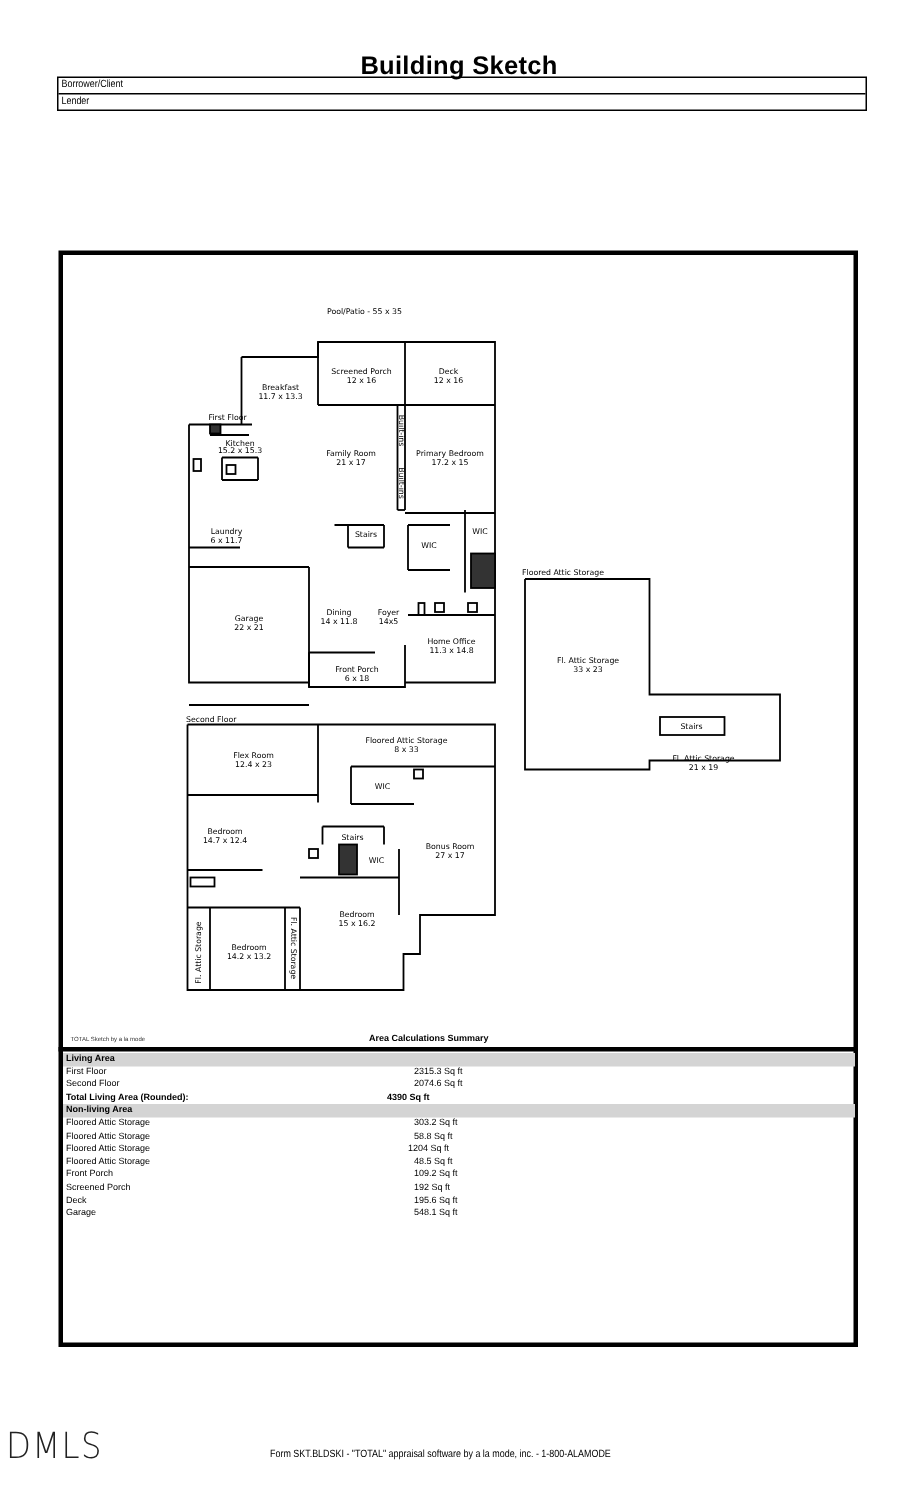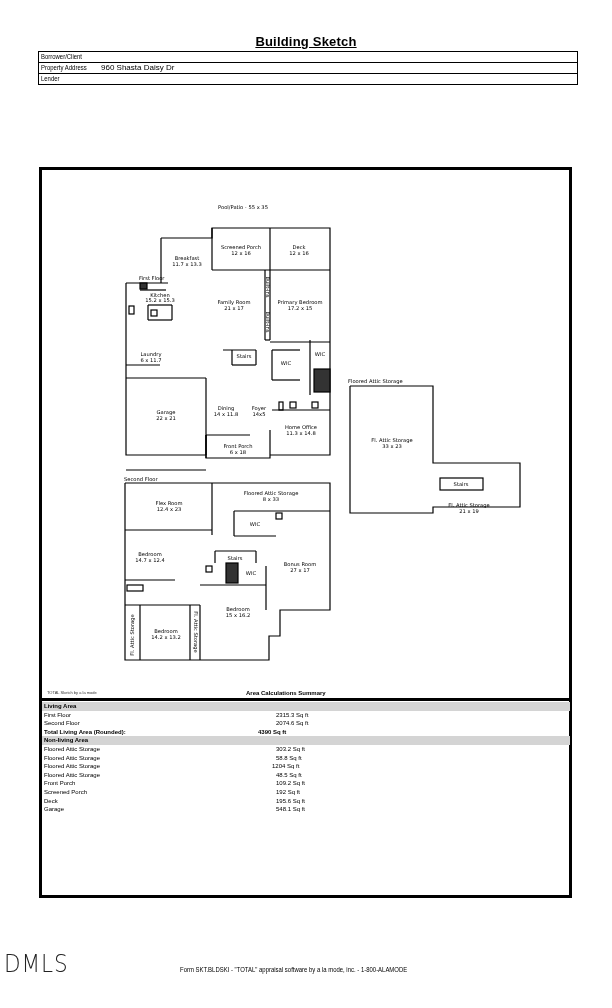--- a/index.html
+++ b/index.html
@@ -1,17 +1,17 @@
 <!DOCTYPE html>
 <html><head>
 <meta charset="utf-8">
 <style>
   html, body { margin: 0; padding: 0; background: #fff; }
   body { width: 612px; height: 1008px; position: relative; overflow: hidden; font-family: "Liberation Sans", sans-serif; color: #000; }
-  .title { position: absolute; left: 0; width: 612px; top: 34px; text-align: center; font-weight: bold; font-size: 13px; letter-spacing: 0.2px; text-decoration: underline; }
+  .title { position: absolute; left: 0; width: 612px; top: 34px; text-align: center; font-weight: bold; font-size: 17px; letter-spacing: 0.2px; }
   .hdr { position: absolute; left: 38px; top: 51px; width: 538px; border: 1px solid #000; }
   .hdr .row { height: 10px; border-bottom: 1px solid #000; position: relative; font-size: 7px; line-height: 10px; }
   .hdr .row:last-child { border-bottom: none; }
   .hdr .lbl { position: absolute; left: 2px; top: 0; font-family: "Liberation Sans Narrow", "Liberation Sans", sans-serif; transform: scaleX(0.85); transform-origin: left; }
   .hdr .val { position: absolute; top: 0; font-size: 8px; }
   .frame { position: absolute; left: 39px; top: 167px; width: 533px; height: 731px; border: 3px solid #000; box-sizing: border-box; }
   .sketch { position: absolute; left: 0; top: 0; }
   .summary-title { position: absolute; left: 246px; top: 690px; font-size: 6px; font-weight: bold; }
   .credit { position: absolute; left: 47px; top: 690px; font-size: 4px; color: #333; }
   .sumrule { position: absolute; left: 39px; top: 698px; width: 533px; height: 3px; background: #000; }
@@ -26,24 +26,20 @@
   svg text { font-family: "DejaVu Sans", sans-serif; }
 </style>
 </head>
 <body>
 
 <div class="title">Building Sketch</div>
 
 <div class="hdr">
   <div class="row">
     <span class="lbl">Borrower/Client</span>
-  </div>
-  <div class="row">
-    <span class="lbl">Property Address</span>
-    <span class="val" style="left:62px">960 Shasta Daisy Dr</span>
   </div>
   <div class="row">
     <span class="lbl">Lender</span>
   </div>
 </div>
 
 <div class="frame"></div>
 
 <svg class="sketch" width="612" height="700" xmlns="http://www.w3.org/2000/svg">
   <g fill="none" stroke="#000" stroke-width="1.2">

